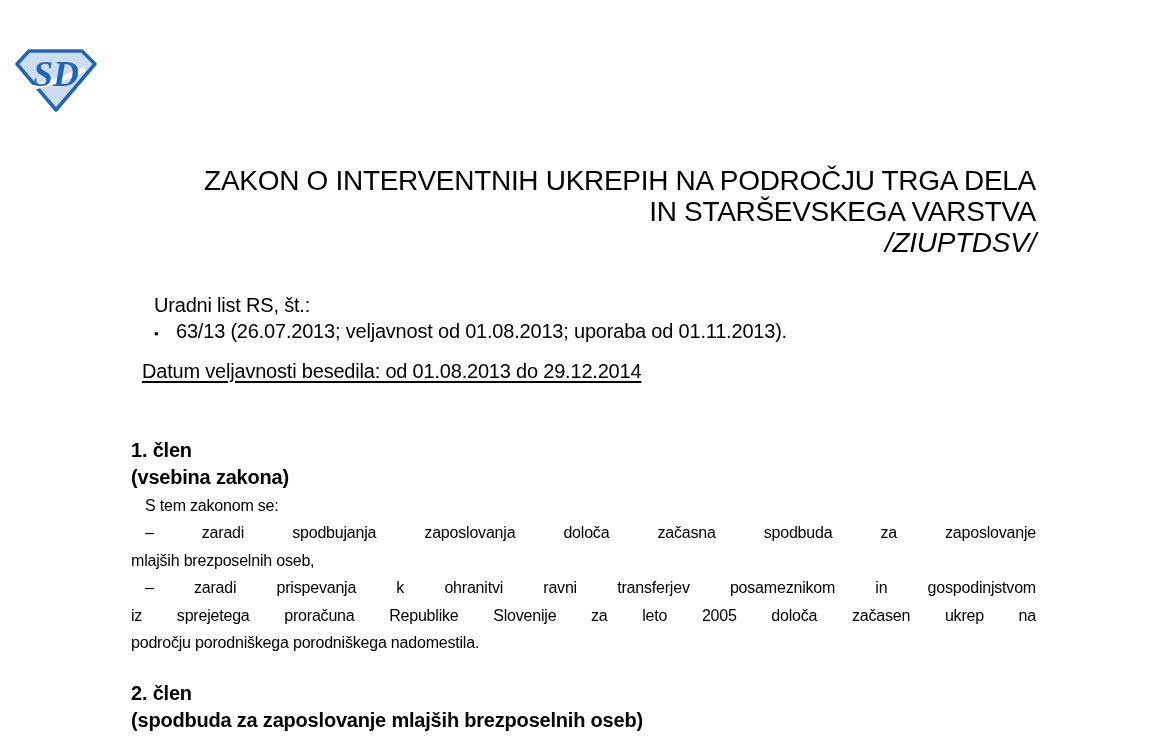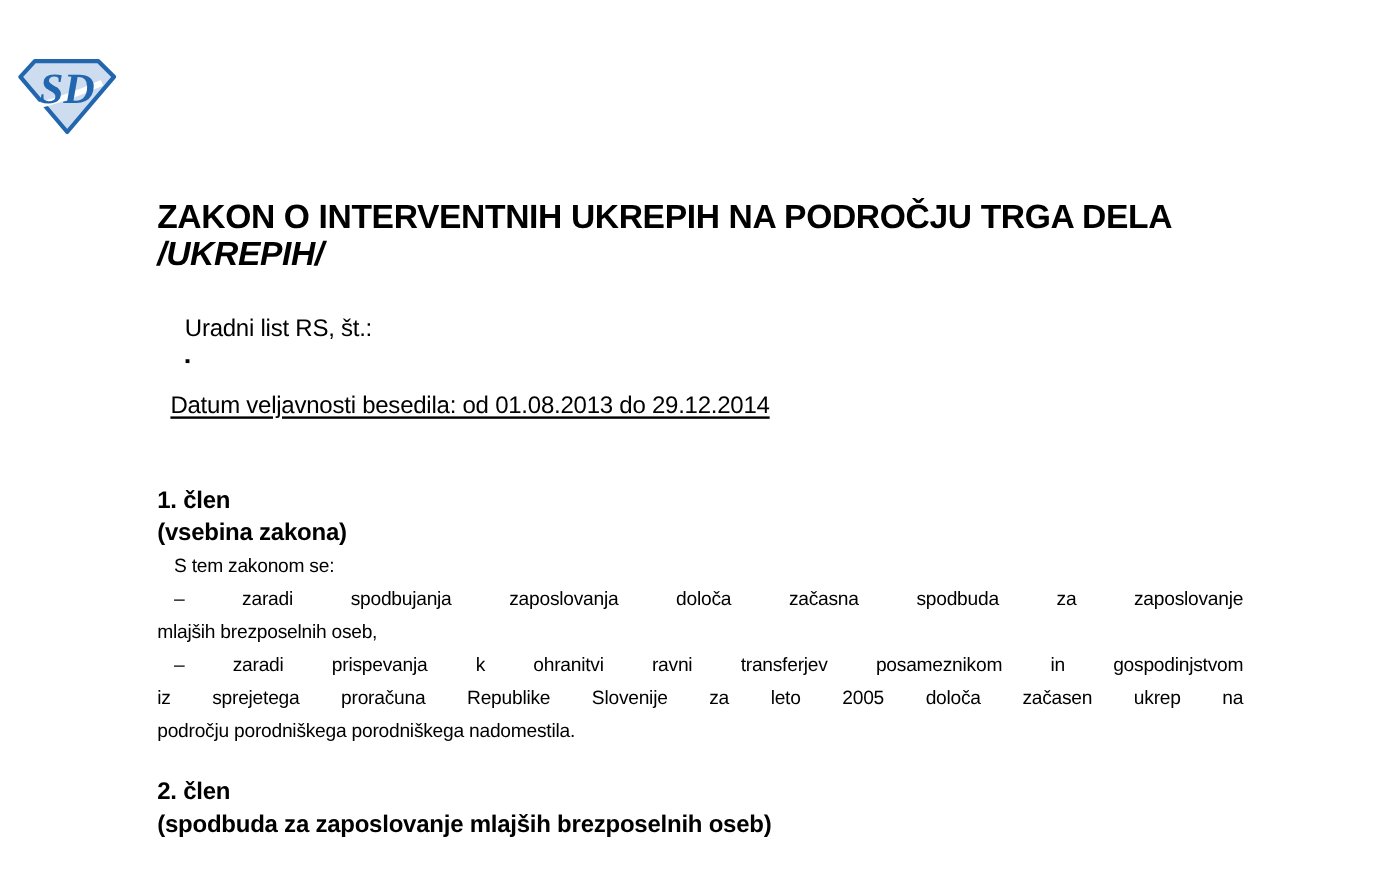--- a/index.html
+++ b/index.html
@@ -23,22 +23,22 @@
     height: 63px;
   }
   .content {
     position: absolute;
     left: 131px;
     top: 0;
     width: 905px;
   }
   .title-block {
     margin-top: 165px;
-    text-align: left;
-    font-weight: bold;
+    text-align: right;
+    font-weight: normal;
     font-size: 28px;
     line-height: 31px;
     letter-spacing: -0.3px;
   }
   .title-acronym {
     font-style: italic;
   }
   .gazette-label {
     margin-top: 34px;
     margin-left: 23px;
@@ -110,27 +110,29 @@
     <polygon points="14,2 67,2 80,15 41,61 2,15" fill="#cddcee" stroke="#2166ae" stroke-width="3.5" stroke-linejoin="round"></polygon>
     <path d="M 8 41 Q 40 34 70 20" stroke="#ffffff" stroke-width="5" fill="none"></path>
     <text x="41" y="37" text-anchor="middle" font-family="Liberation Serif, DejaVu Serif, serif" font-size="36" font-weight="bold" font-style="italic" fill="#2166ae">SD</text>
   </svg>
 </div>
 
 <div class="content">
 
   <div class="title-block">
     <div>ZAKON O INTERVENTNIH UKREPIH NA PODROČJU TRGA DELA</div>
-    <div class="title-acronym">/UKREPIH/</div>
+    <div>IN STARŠEVSKEGA VARSTVA</div>
+    <div class="title-acronym">/ZIUPTDSV/</div>
   </div>
 
   <div class="gazette-label">Uradni list RS, št.:</div>
 
   <div class="gazette-item">
     <span class="gazette-bullet">▪</span>
+    <span>63/13 (26.07.2013; veljavnost od 01.08.2013; uporaba od 01.11.2013).</span>
   </div>
 
   <div class="validity-block">
     <div class="validity-line">Datum veljavnosti besedila: od 01.08.2013 do 29.12.2014</div>
   </div>
 
   <div class="article-header first">
     <div>1. člen</div>
     <div>(vsebina zakona)</div>
   </div>

